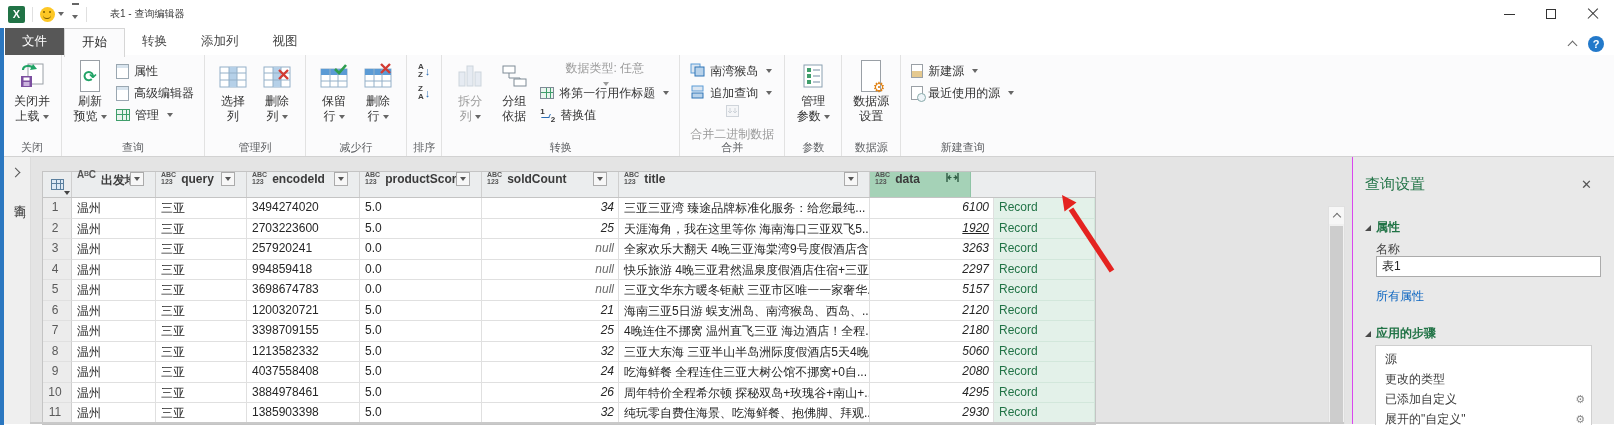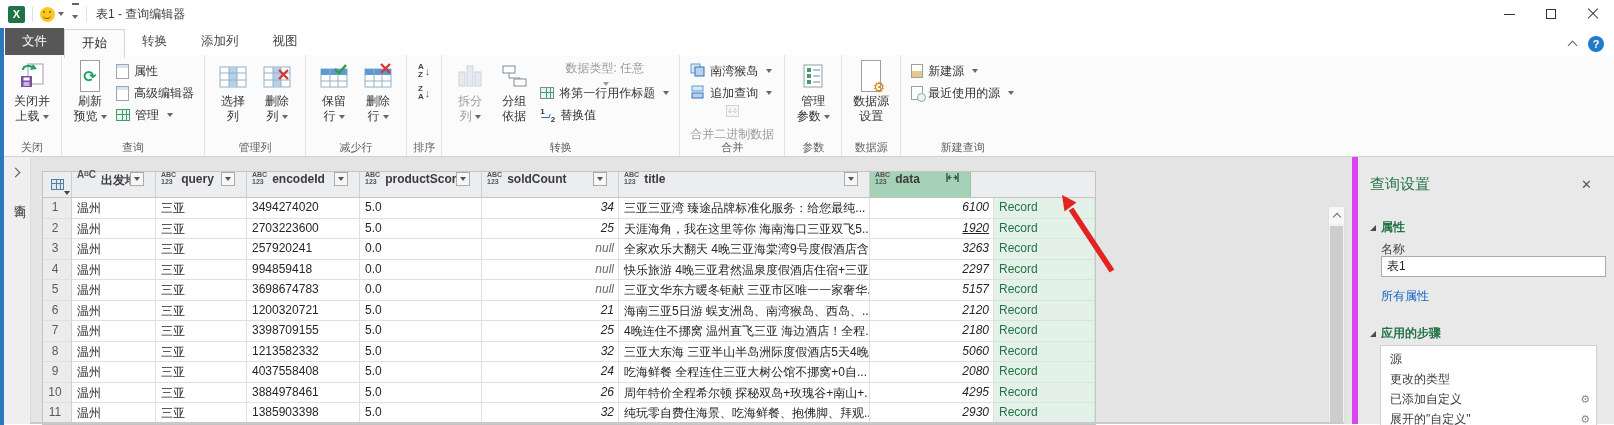--- a/index.html
+++ b/index.html
@@ -15,32 +15,32 @@
   .tb-sep { width:1px; height:15px; background:#e0e0e0; margin:0 7px; }
   .smiley { width:15px; height:15px; border-radius:50%; background:#fdc725; position:relative; }
   .smiley::before { content:""; position:absolute; left:3px; top:4px; width:2px; height:2px; background:#7a5c00;
                     border-radius:50%; box-shadow:6px 0 0 #7a5c00; }
   .smiley::after { content:""; position:absolute; left:3px; top:7px; width:8px; height:4px;
                    border-bottom:1.5px solid #7a5c00; border-radius:0 0 8px 8px; }
   .car { display:inline-block; width:0; height:0; border-left:3px solid transparent; border-right:3px solid transparent;
          border-top:4px solid #666; margin-left:3px; vertical-align:middle; }
   .qat-caret { display:inline-block; margin-left:8px; }
   .qat-caret .bar { display:block; width:7px; height:1.5px; background:#666; margin-bottom:2px; }
-  .tb-title { font-size:12px; color:#3b3b3b; margin-left:2px; }
+  .tb-title { font-size:10px; color:#3b3b3b; margin-left:16px; }
   .wc-zone { margin-left:auto; display:flex; height:28px; }
   .wc { width:42px; height:28px; display:flex; align-items:center; justify-content:center; }
   .wc-min i { display:block; width:11px; height:1px; background:#333; }
   .wc-max i { display:block; width:10px; height:10px; border:1px solid #333; }
   .wc-close { position:relative; }
   .wc-close i { position:absolute; width:14px; height:1.4px; background:#333; }
   .wc-close i:first-child { transform:rotate(45deg); }
   .wc-close i:last-child  { transform:rotate(-45deg); }
 
   
-  .tabrow { height:27px; display:flex; align-items:flex-start; background:#fff; position:relative; }
+  .tabrow { height:27px; display:flex; align-items:center; background:#fff; position:relative; }
   .tab { font-size:12.5px; color:#444; padding:5px 17px 6px; cursor:default; }
   .tab-file { background:#575757; color:#fff; margin-left:5px; }
   .tab-active { background:#fbfbfc; border:1px solid #d6d6d6; border-bottom:none; color:#262626; position:relative; top:1px; z-index:2; }
   .tab-tools { position:absolute; right:10px; bottom:3px; display:flex; align-items:center; gap:12px; }
   .chev-up { width:7px; height:7px; border-left:1.6px solid #666; border-top:1.6px solid #666; transform:rotate(45deg); margin-top:3px; }
   .help-circle { width:16px; height:16px; border-radius:50%; background:#2379ca; color:#fff; font-size:11px; font-weight:bold;
                  display:flex; align-items:center; justify-content:center; }
 
   
   .ribbon { height:102px; background:#fbfbfc; border-bottom:1px solid #d2d2d2; display:flex; align-items:stretch; padding-left:3px; position:relative; z-index:1; }
@@ -117,21 +117,21 @@
   .vs-up { height:17px; display:flex; align-items:center; justify-content:center; background:#f7f7f7; }
   .vs-up i { width:6px; height:6px; border-left:1.6px solid #6d6d6d; border-top:1.6px solid #6d6d6d; transform:rotate(45deg); margin-top:3px; }
   .vs-thumb { position:absolute; left:1px; right:1px; top:19px; bottom:0; background:#cdcdcd; }
 
   .bottom-hint { position:absolute; left:30px; right:270px; bottom:0; height:2px; background:#c9c9c9; }
 
   
   .red-arrow { position:absolute; left:1040px; top:25px; pointer-events:none; z-index:60; }
 
   
-  .qs-panel { position:absolute; left:1352px; right:0; top:0; bottom:0; background:#e9e9e9; border-left:6px solid #d946ef; }
+  .qs-panel { position:absolute; left:1352px; right:0; top:0; bottom:0; background:#e9e9e9; border-left:1px solid #d946ef; }
   .qs-title { position:absolute; left:12px; top:18px; font-size:15px; color:#217346; }
   .qs-close { position:absolute; right:22px; top:20px; font-size:13px; color:#555; }
   .tri { display:inline-block; width:0; height:0; border-left:6px solid transparent; border-bottom:6px solid #4a4a4a; margin-right:5px; }
   .qs-sec { position:absolute; left:12px; font-size:12px; font-weight:bold; color:#217346; display:flex; align-items:center; }
   .qs-name-label { position:absolute; left:23px; top:84px; font-size:12px; color:#444; }
   .qs-input { position:absolute; left:23px; top:99px; width:225px; height:21px; border:1px solid #ababab; background:#fff;
               font-size:12px; padding:0 5px; font-family:inherit; color:#262626; }
   .qs-link { position:absolute; left:23px; top:131px; font-size:12px; color:#0a64c0; }
   .steps-box { position:absolute; left:22px; top:188px; width:217px; bottom:-2px; background:#fff; border:1px solid #cfcfcf;
                padding-top:3px; overflow:hidden; }

